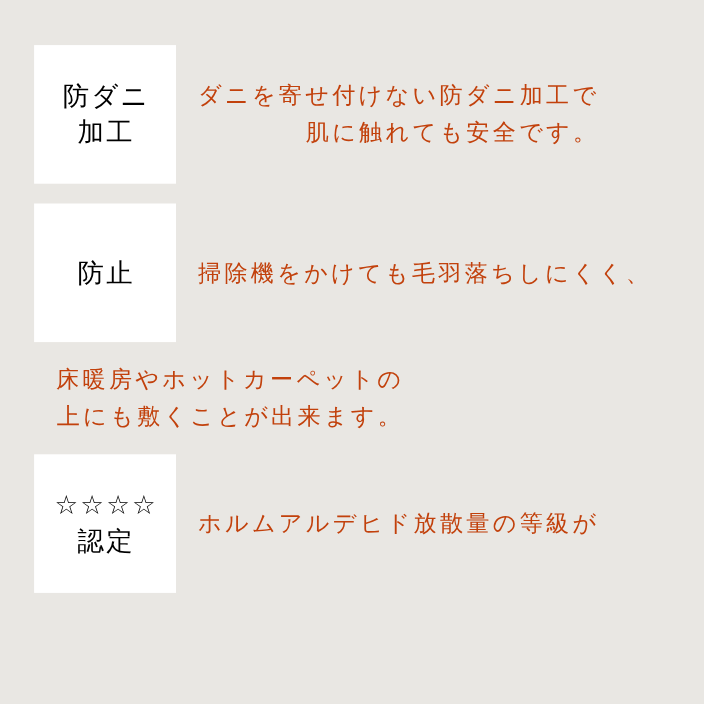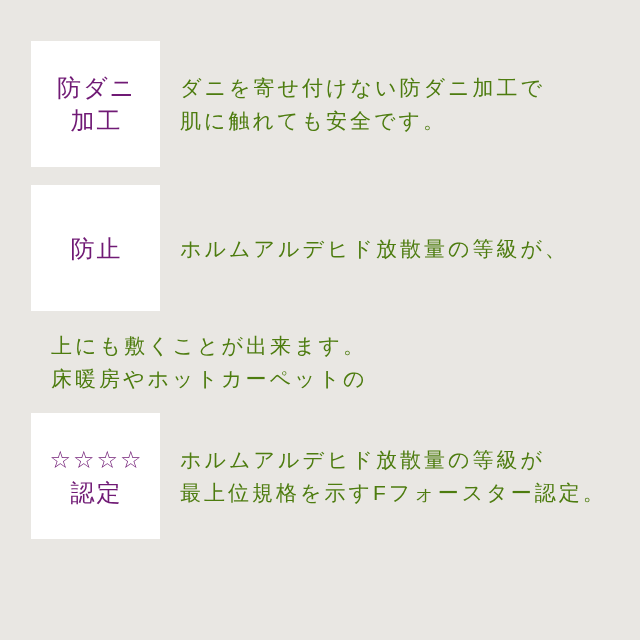--- a/index.html
+++ b/index.html
@@ -30,35 +30,36 @@
   .feature-badge {
     width: 129px;
     height: 126px;
     background: #ffffff;
     flex: 0 0 auto;
     display: flex;
     flex-direction: column;
     justify-content: center;
     align-items: center;
     text-align: center;
-    color: #701a75;
+    color: #000000;
     font-size: 24px;
     line-height: 33px;
     letter-spacing: 2px;
   }
   .badge-line {
     white-space: nowrap;
     text-indent: 2px; 
   }
   .feature-desc {
     margin-left: 20px;
-    color: #4d7c0f;
+    color: #c2410c;
     font-size: 21px;
     line-height: 33px;
     letter-spacing: 3px;
+    text-align: right;
   }
   .desc-line {
     white-space: nowrap;
   }
 </style>
 </head>
 <body>
 
 <div class="features">
 
@@ -71,35 +72,34 @@
       <div class="desc-line">ダニを寄せ付けない防ダニ加工で</div>
       <div class="desc-line">肌に触れても安全です。</div>
     </div>
   </div>
 
   <div class="feature-row">
     <div class="feature-badge">
       <div class="badge-line">防止</div>
     </div>
     <div class="feature-desc">
-      <div class="desc-line">ホルムアルデヒド放散量の等級が、</div>
+      <div class="desc-line">掃除機をかけても毛羽落ちしにくく、</div>
     </div>
   </div>
 
   <div class="feature-row">
     <div class="feature-desc">
+      <div class="desc-line">床暖房やホットカーペットの</div>
       <div class="desc-line">上にも敷くことが出来ます。</div>
-      <div class="desc-line">床暖房やホットカーペットの</div>
     </div>
   </div>
 
   <div class="feature-row">
     <div class="feature-badge">
       <div class="badge-line">☆☆☆☆</div>
       <div class="badge-line">認定</div>
     </div>
     <div class="feature-desc">
       <div class="desc-line">ホルムアルデヒド放散量の等級が</div>
-      <div class="desc-line">最上位規格を示すFフォースター認定。</div>
     </div>
   </div>
 
 </div>
 
 </body></html>

